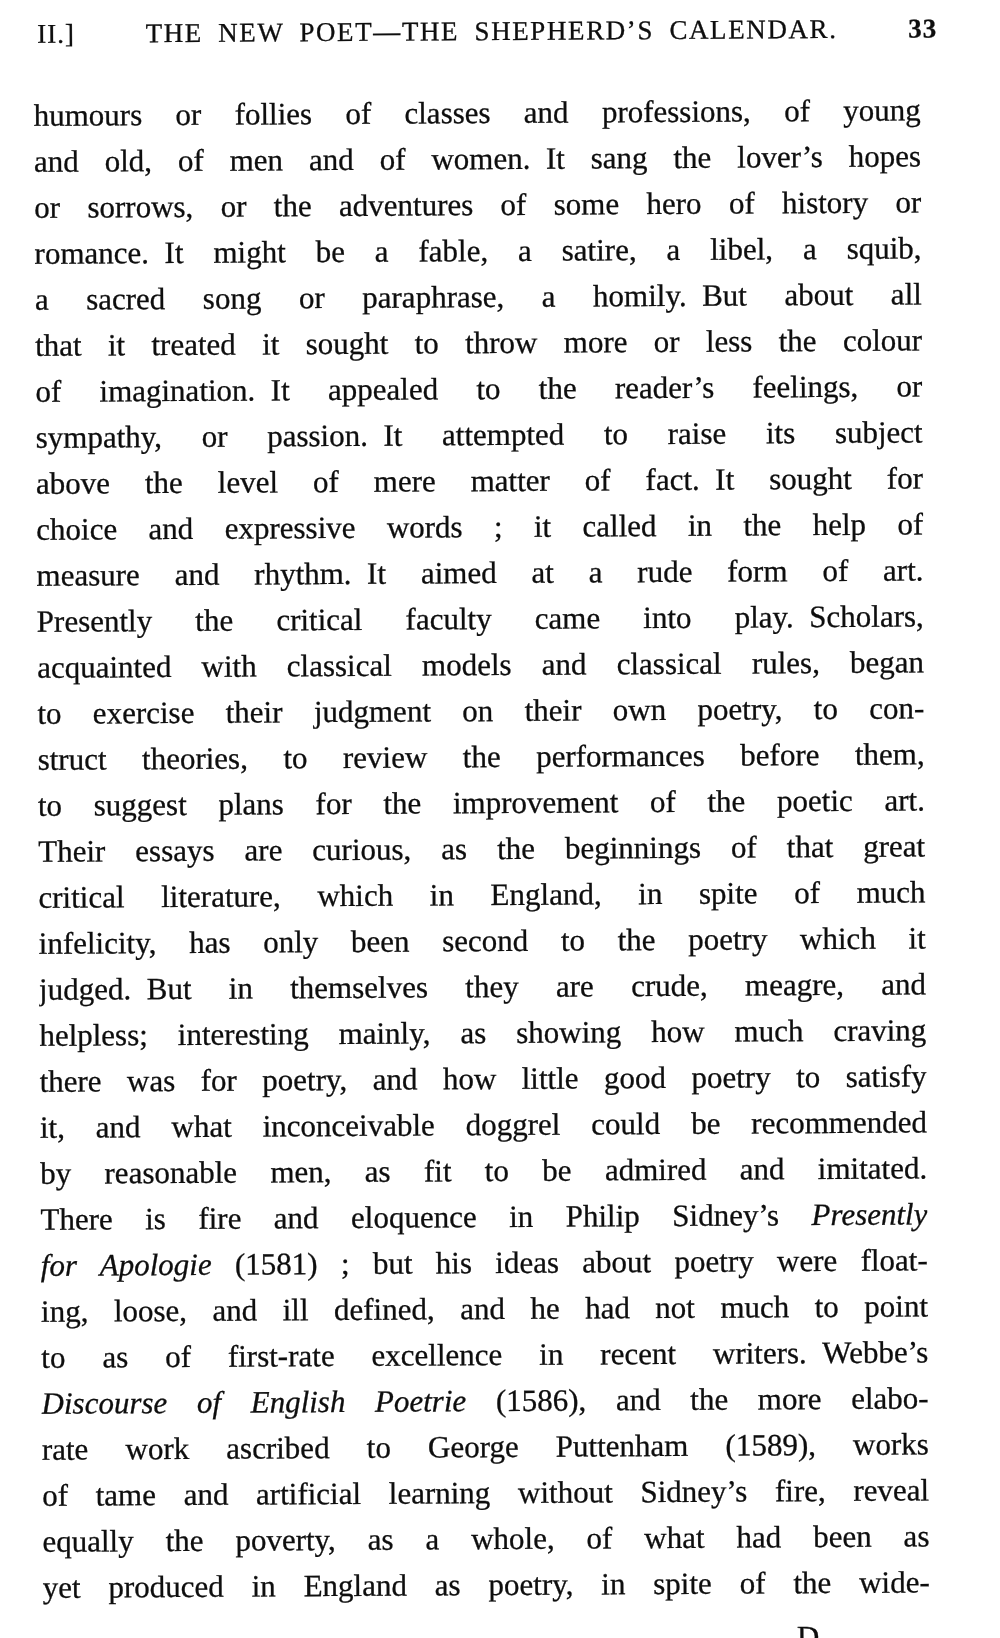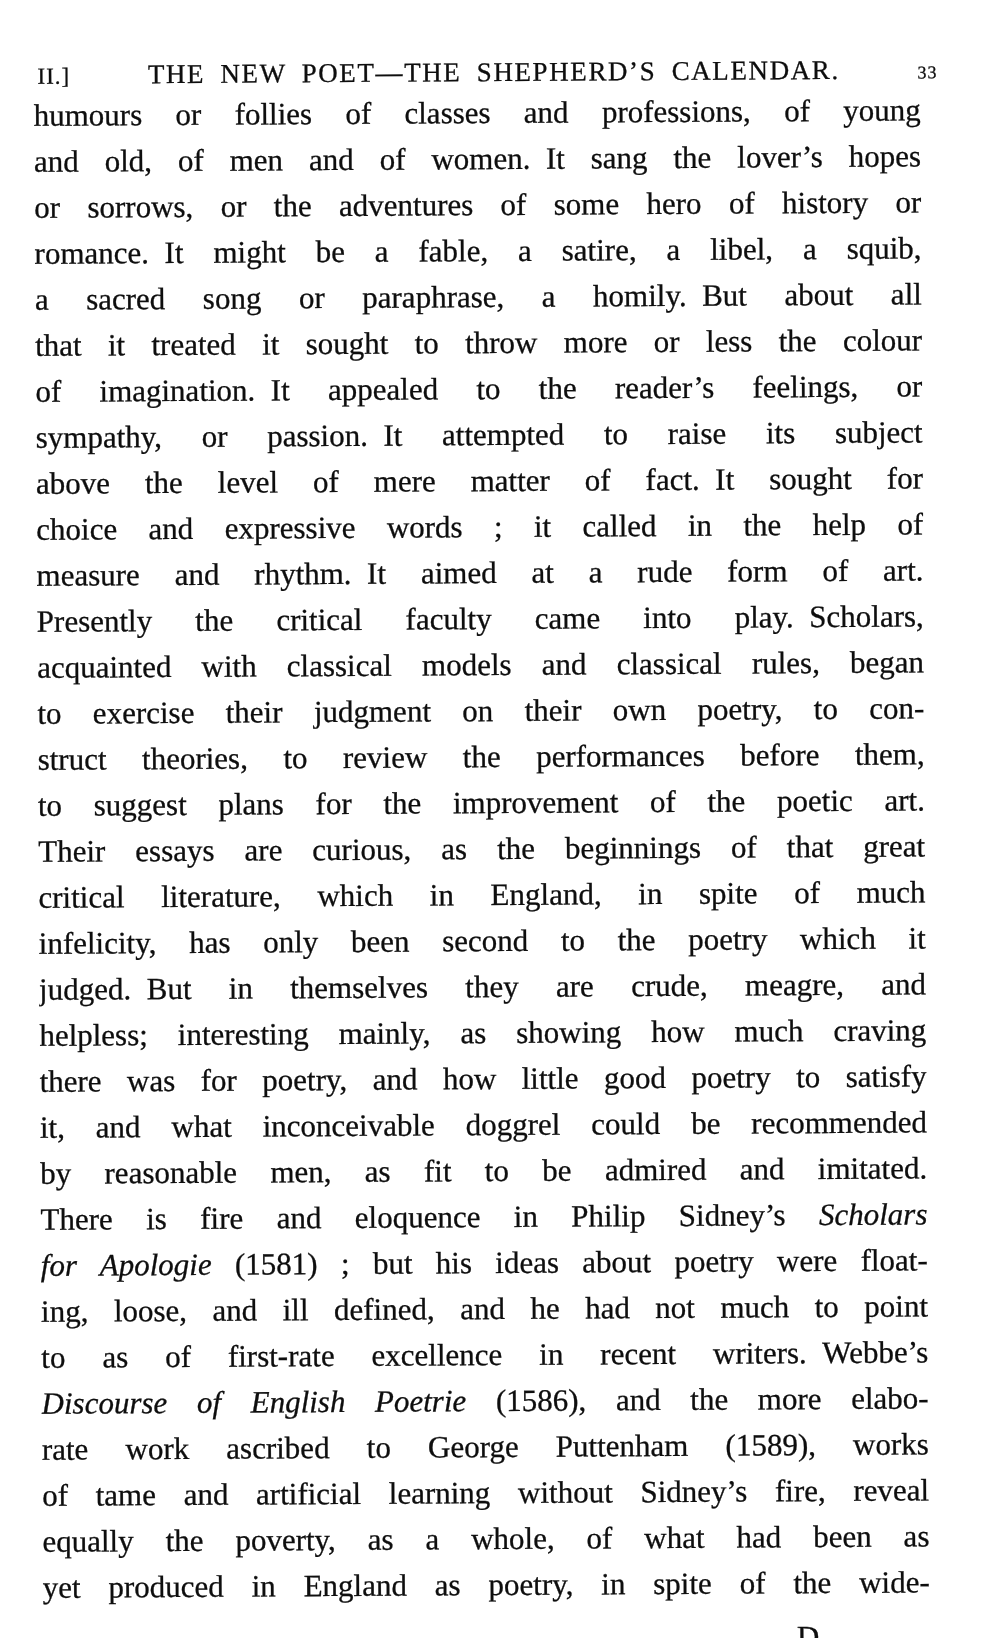--- a/index.html
+++ b/index.html
@@ -25,37 +25,37 @@
   .running-header {
     position: absolute;
     top: 16px;
     left: 42px;
     right: 58px;
     display: flex;
     align-items: baseline;
     -webkit-text-stroke: 0.3px #0e0e0e;
   }
   .section-label {
-    font-size: 23px;
+    font-size: 27px;
     letter-spacing: 1px;
     white-space: nowrap;
-    margin-top: 45px;
   }
   .header-title {
     flex: 1;
     text-align: center;
     font-size: 27px;
     letter-spacing: 1.6px;
     word-spacing: 7px;
     white-space: nowrap;
   }
   .page-number {
-    font-size: 18px;
+    font-size: 27px;
     letter-spacing: 1px;
     white-space: nowrap;
+    font-weight: bold;
   }
   
   .body-text {
     position: absolute;
     top: 90px;
     left: 38px;
     width: 887px;
   }
   .line {
     font-size: 31px;
@@ -109,21 +109,21 @@
       <div class="line"><span>struct theories, to review the performances before them,</span></div>
       <div class="line"><span>to suggest plans for the improvement of the poetic art.</span></div>
       <div class="line"><span>Their essays are curious, as the beginnings of that great</span></div>
       <div class="line"><span>critical literature, which in England, in spite of much</span></div>
       <div class="line"><span>infelicity, has only been second to the poetry which it</span></div>
       <div class="line"><span>judged. But in themselves they are crude, meagre, and</span></div>
       <div class="line"><span>helpless; interesting mainly, as showing how much craving</span></div>
       <div class="line"><span>there was for poetry, and how little good poetry to satisfy</span></div>
       <div class="line"><span>it, and what inconceivable doggrel could be recommended</span></div>
       <div class="line"><span>by reasonable men, as fit to be admired and imitated.</span></div>
-      <div class="line"><span>There is fire and eloquence in Philip Sidney’s </span><span class="it">Scholars</span></div>
+      <div class="line"><span>There is fire and eloquence in Philip Sidney’s </span><span class="it">Presently</span></div>
       <div class="line"><span class="it">for Apologie</span><span> (1581) ; but his ideas about poetry were float-</span></div>
       <div class="line"><span>ing, loose, and ill defined, and he had not much to point</span></div>
       <div class="line"><span>to as of first-rate excellence in recent writers. Webbe’s</span></div>
       <div class="line"><span class="it">Discourse of English Poetrie</span><span> (1586), and the more elabo-</span></div>
       <div class="line"><span>rate work ascribed to George Puttenham (1589), works</span></div>
       <div class="line"><span>of tame and artificial learning without Sidney’s fire, reveal</span></div>
       <div class="line"><span>equally the poverty, as a whole, of what had been as</span></div>
       <div class="line"><span>yet produced in England as poetry, in spite of the wide-</span></div>
     </div>
 

